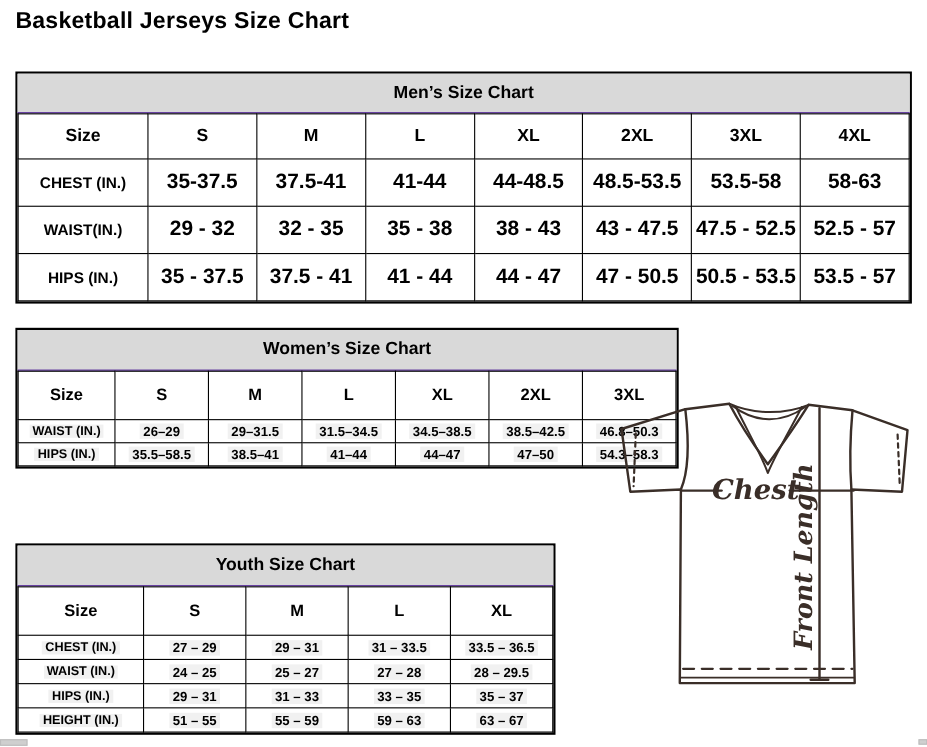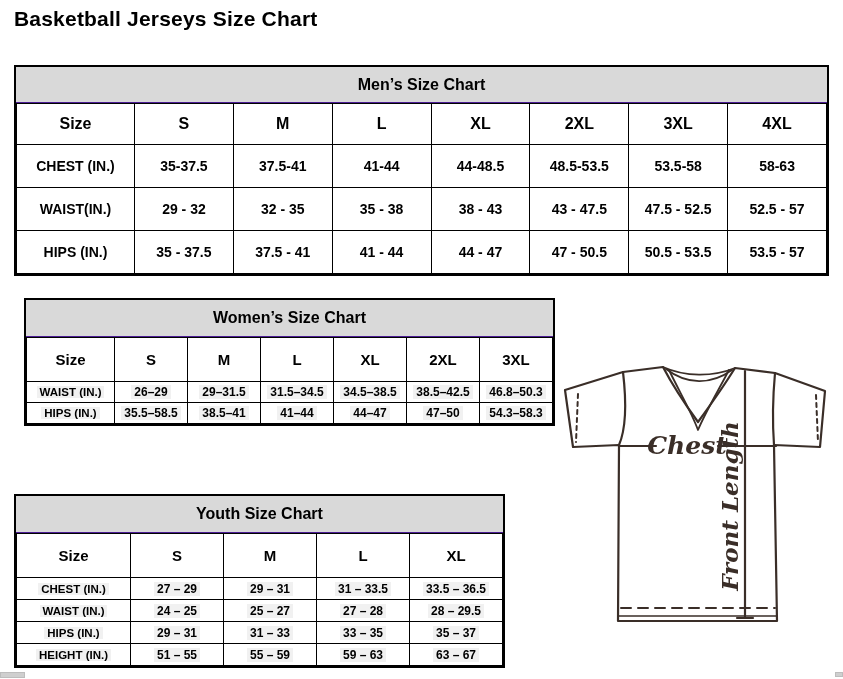--- a/index.html
+++ b/index.html
@@ -21,24 +21,24 @@
   .chart-table { width:100%; border-collapse:collapse; table-layout:fixed; }
   .chart-table td {
     border:1px solid #000; text-align:center; vertical-align:middle;
     font-weight:bold; color:#000; overflow:hidden; white-space:nowrap;
   }
   
   #mens { left:14px; top:65px; width:815px; }
   #mens .band { height:36px; }
   #mens col.c0 { width:118px; }
   #mens .size-row td { height:41px; font-size:16px; }
-  #mens .data-row td { height:43px; font-size:14px; }
+  #mens .data-row td { height:43px; font-size:19px; }
   #mens .data-row td.label { font-size:14px; }
   
-  #womens { left:24px; top:298px; width:531px; }
+  #womens { left:14px; top:298px; width:603px; }
   #womens .band { height:37px; }
   #womens col.c0 { width:88px; }
   #womens .size-row td { height:44px; font-size:15px; }
   #womens .data-row td { height:21px; font-size:12px; }
   #womens .data-row td.label { font-size:11.5px; }
   
   #youth { left:14px; top:494px; width:491px; }
   #youth .band { height:37px; }
   #youth col.c0 { width:114px; }
   #youth .size-row td { height:44px; font-size:15px; }

